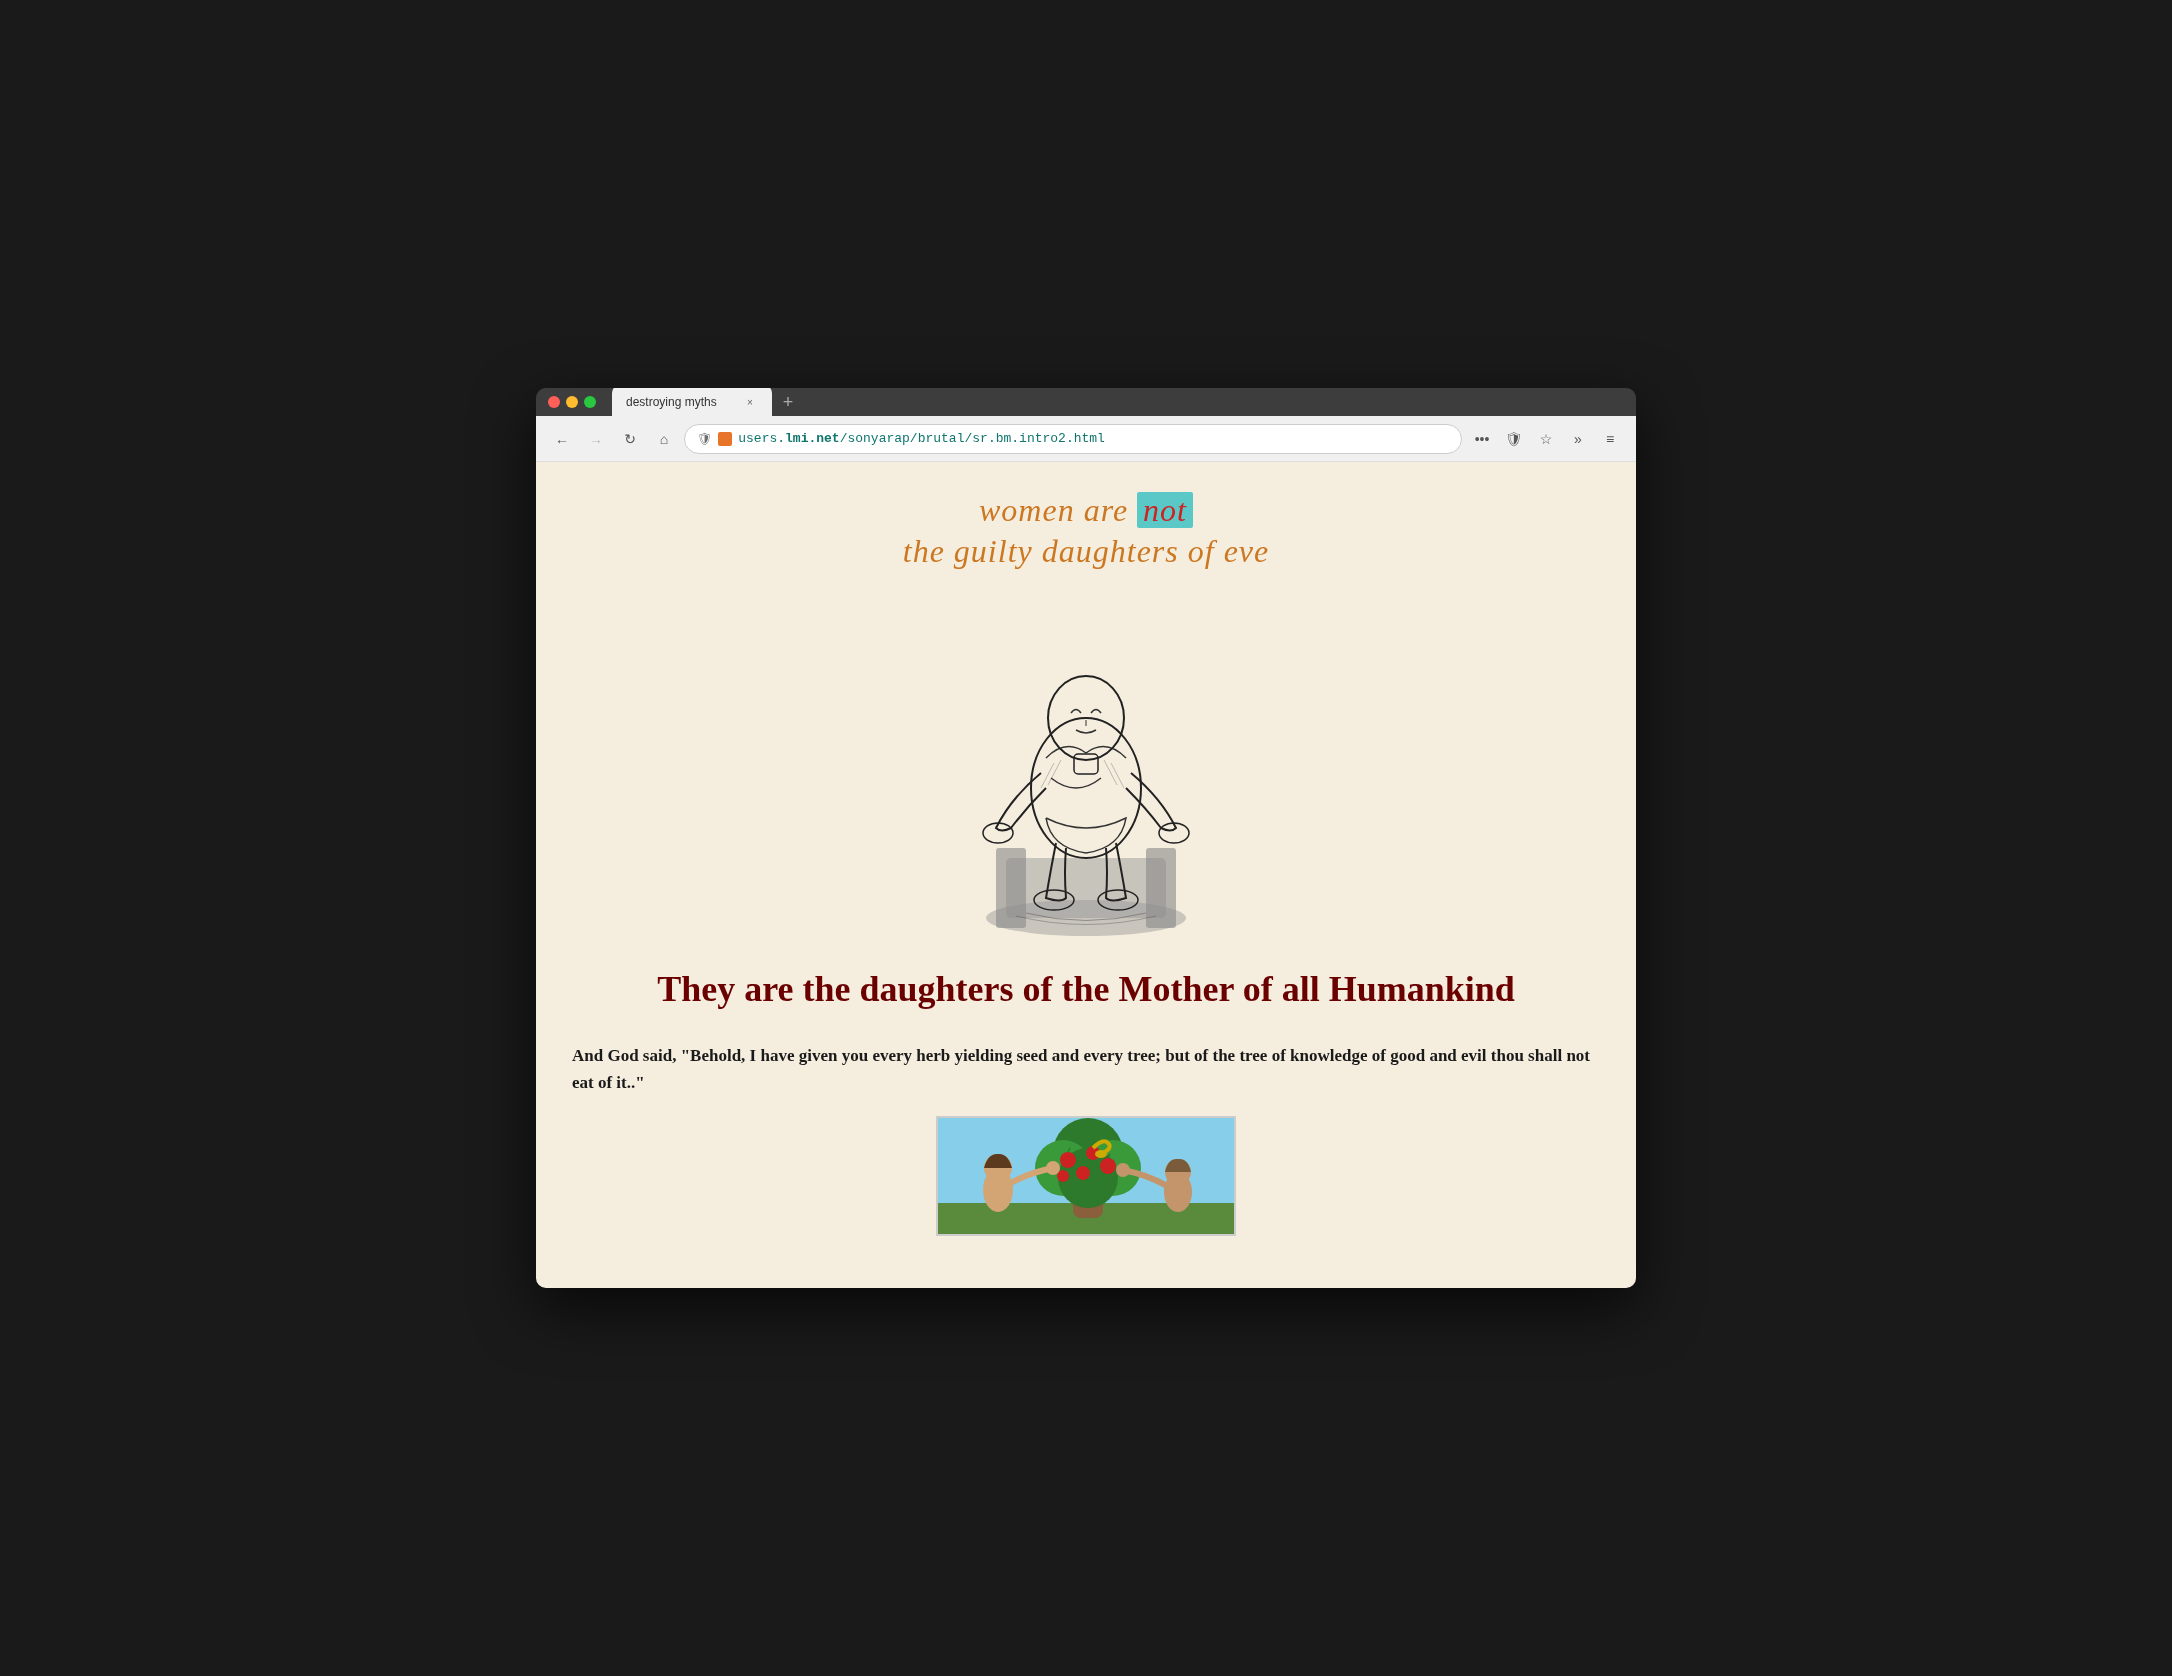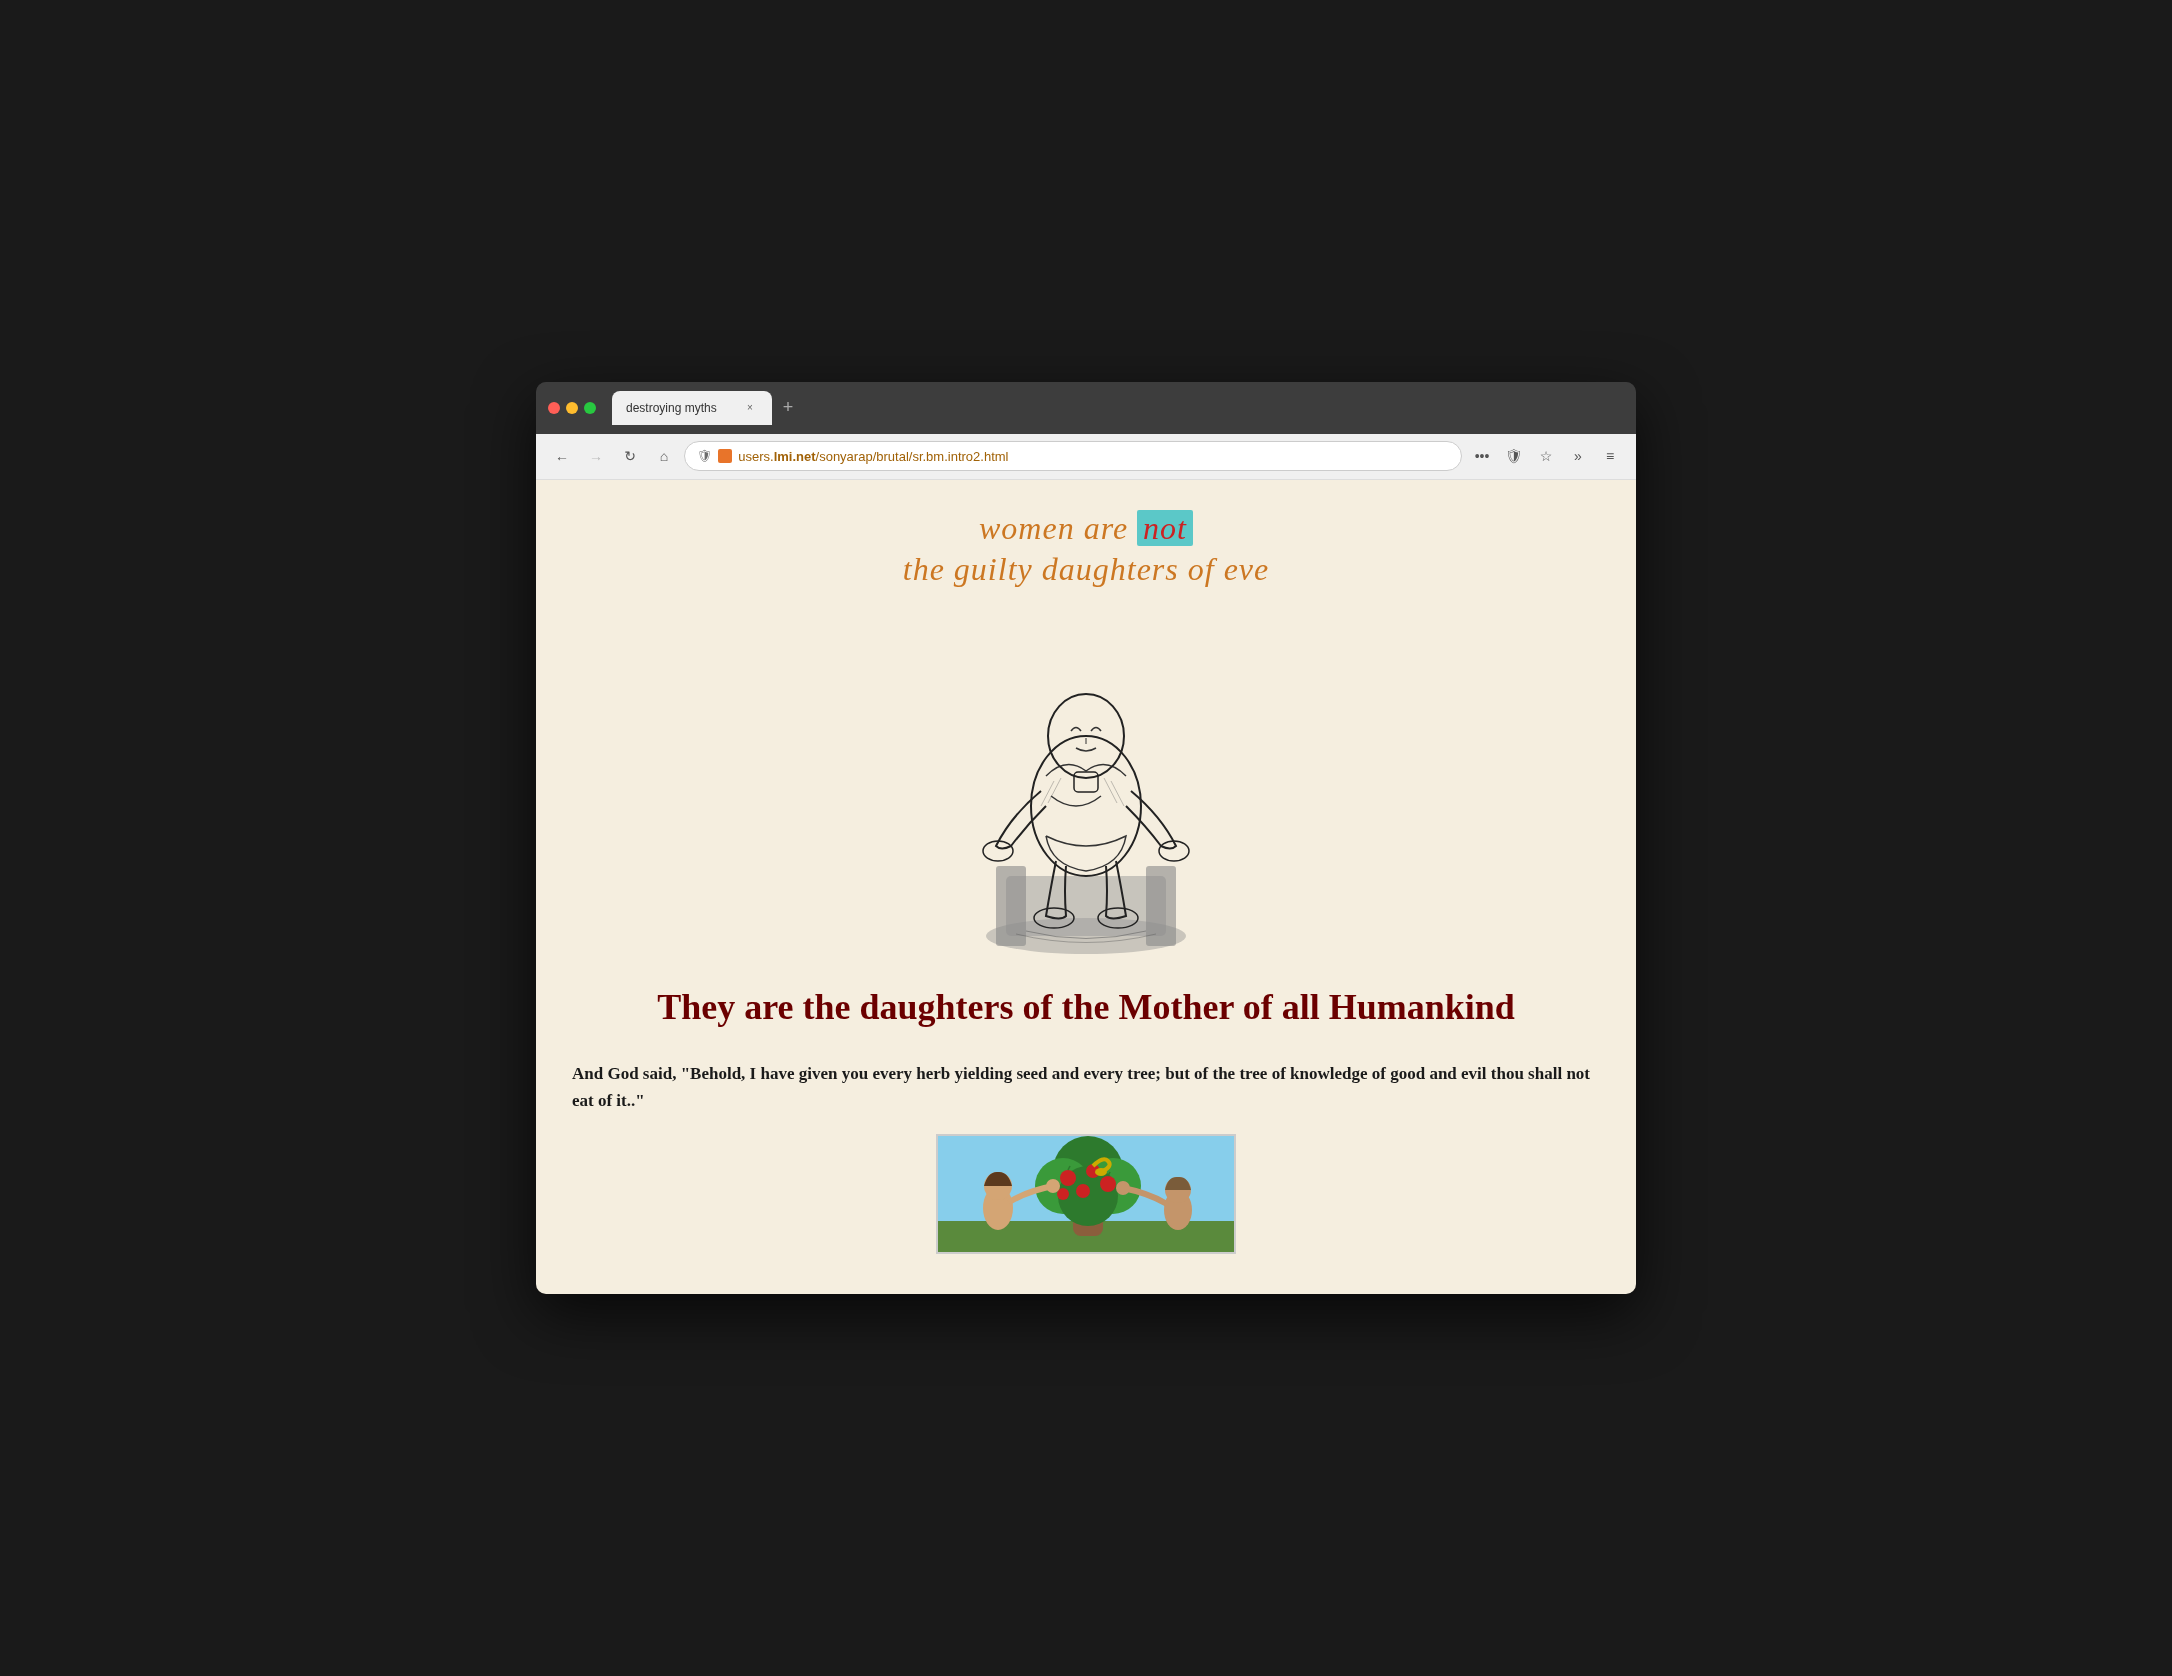--- a/index.html
+++ b/index.html
@@ -20,21 +20,21 @@
       border-radius: 10px;
       box-shadow: 0 20px 60px rgba(0,0,0,0.7);
       overflow: hidden;
       display: flex;
       flex-direction: column;
     }
 
     
     .title-bar {
       background: #3d3d3d;
-      height: 52px;
+      height: 28px;
       display: flex;
       align-items: center;
       padding: 0 12px;
       gap: 8px;
       flex-shrink: 0;
     }
 
     .traffic-lights {
       display: flex;
       gap: 6px;
@@ -153,22 +153,23 @@
     .address-edit-icon {
       width: 14px;
       height: 14px;
       background: #e8742a;
       border-radius: 2px;
       flex-shrink: 0;
     }
 
     .address-text {
       font-size: 13px;
-      color: #a16207;
+      color: #0f766e;
       flex: 1;
+      font-family: Liberation Mono, monospace;
     }
 
     .nav-right-icons {
       display: flex;
       align-items: center;
       gap: 4px;
     }
 
     .nav-icon {
       width: 28px;

